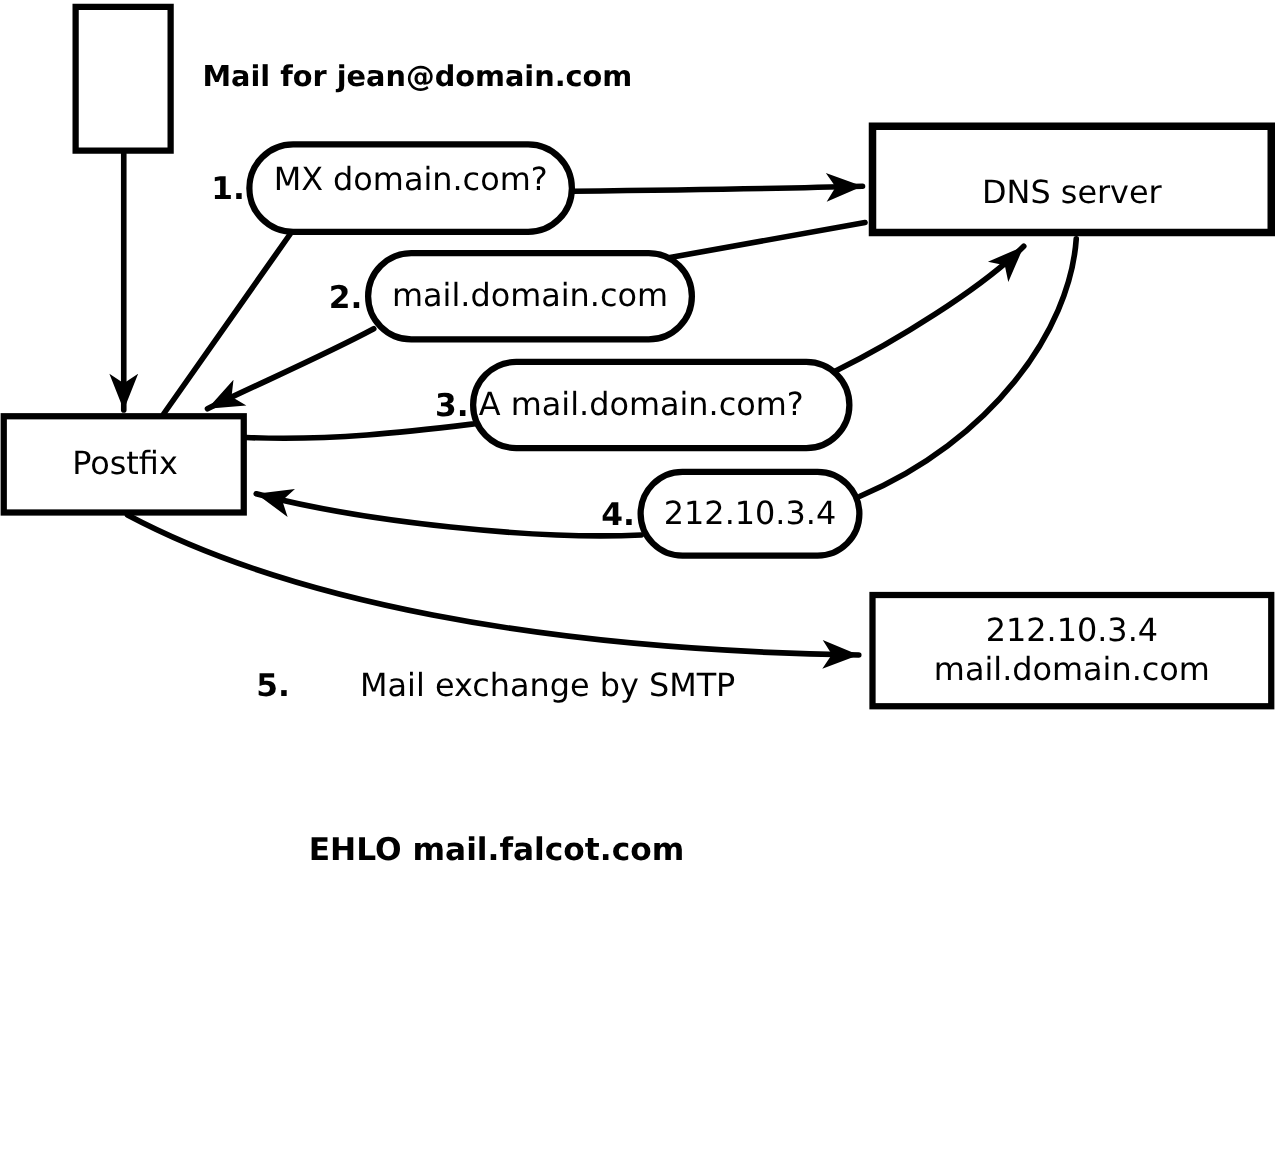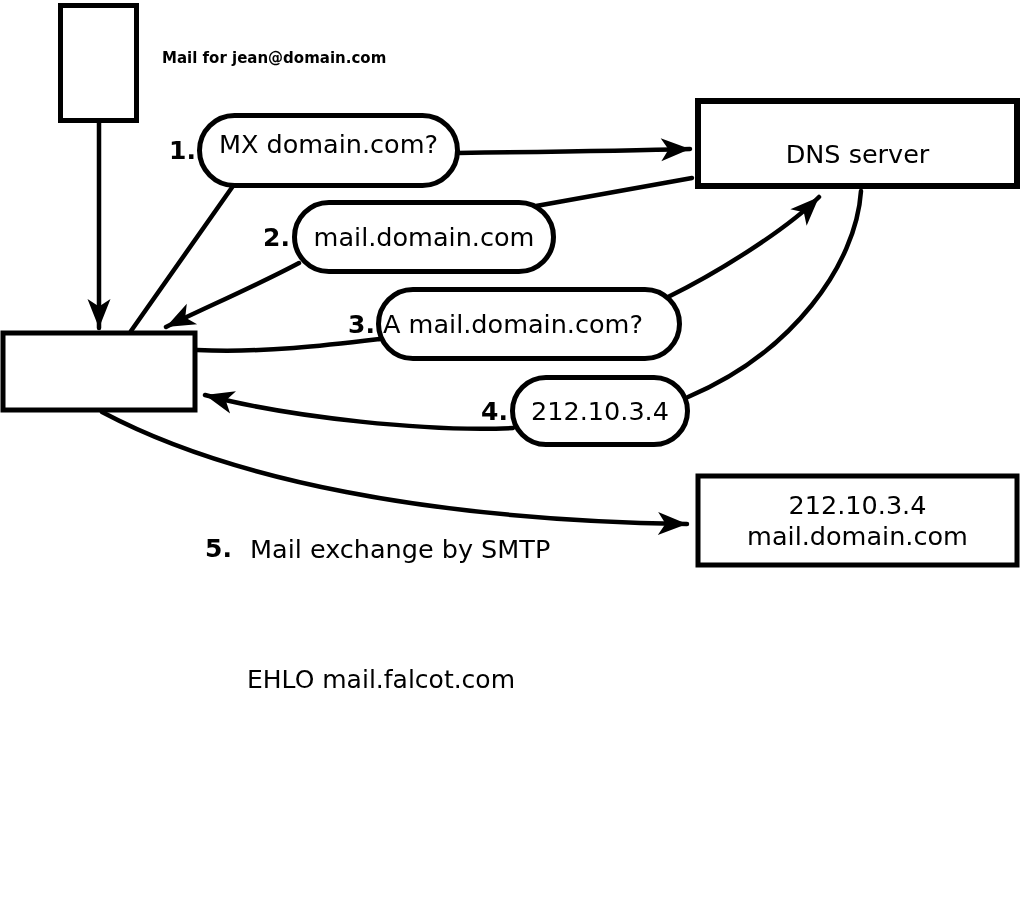--- a/index.html
+++ b/index.html
@@ -8,26 +8,26 @@
     width:1024px;height:919px;
     background:#ffffff;
     font-family:"DejaVu Sans","Liberation Sans",sans-serif;
     color:#000000;
     overflow:hidden;
   }
   #diagram-svg{position:absolute;left:0;top:0;}
   .abs{position:absolute;}
   .flexc{display:flex;align-items:center;justify-content:center;text-align:center;}
   .flexe{display:flex;align-items:center;justify-content:flex-end;text-align:right;}
-  .flexs{display:flex;align-items:center;justify-content:flex-start;text-align:left;}
+  .flexs{display:flex;align-items:center;justify-content:flex-start;text-align:left;margin-left:38px;}
   .lbl{font-size:25.5px;font-weight:normal;white-space:nowrap;}
   .num{font-size:25px;font-weight:bold;white-space:nowrap;}
-  .title{font-size:15px;font-weight:bold;white-space:nowrap;}
+  .title{font-size:23px;font-weight:bold;white-space:nowrap;}
   .smtp{font-size:25px;line-height:31.4px;white-space:pre;}
-  .smtp-line{height:31.4px;min-height:31.4px;}
+  .smtp-line{height:31.4px;min-height:31.4px;font-weight:bold;}
 </style>
 </head>
 <body>
 
 <div id="canvas">
 
   <svg id="diagram-svg" width="1024" height="919" viewBox="0 0 1024 919">
     <defs>
       <marker id="arrow" viewBox="-32 -14 34 28" refX="0" refY="0" markerWidth="34" markerHeight="28" orient="auto" markerUnits="userSpaceOnUse">
         <path d="M 0,0 L -29,-11.5 L -21.5,0 L -29,11.5 Z" fill="#000000"></path>
@@ -54,20 +54,21 @@
       <rect x="698" y="476" width="319" height="89" stroke-width="5"></rect>
       <rect x="199.5" y="115.5" width="258" height="70" rx="35" stroke-width="5"></rect>
       <rect x="294.5" y="202.5" width="259" height="69" rx="34.5" stroke-width="5"></rect>
       <rect x="378.5" y="289.5" width="301" height="69" rx="34.5" stroke-width="5"></rect>
       <rect x="512.5" y="377.5" width="175" height="67" rx="33.5" stroke-width="5"></rect>
     </g>
   </svg>
 
   <div class="abs title" style="left:162px;top:49px;">Mail for jean@domain.com</div>
 
+  <div class="abs flexc lbl" style="left:2px;top:330px;width:196px;height:82px;">Postfix</div>
 
   <div class="abs flexc lbl" style="left:695px;top:98px;width:325px;height:111px;">DNS server</div>
 
   <div class="abs flexc" style="left:695px;top:473px;width:325px;height:95px;flex-direction:column;">
     <div class="lbl" style="line-height:31px;">212.10.3.4</div>
     <div class="lbl" style="line-height:31px;">mail.domain.com</div>
   </div>
 
   <div class="abs flexe num" style="left:116px;top:113px;width:80px;height:75px;">1.</div>
   <div class="abs flexc lbl" style="left:197px;top:113px;width:263px;height:62px;">MX domain.com?</div>

